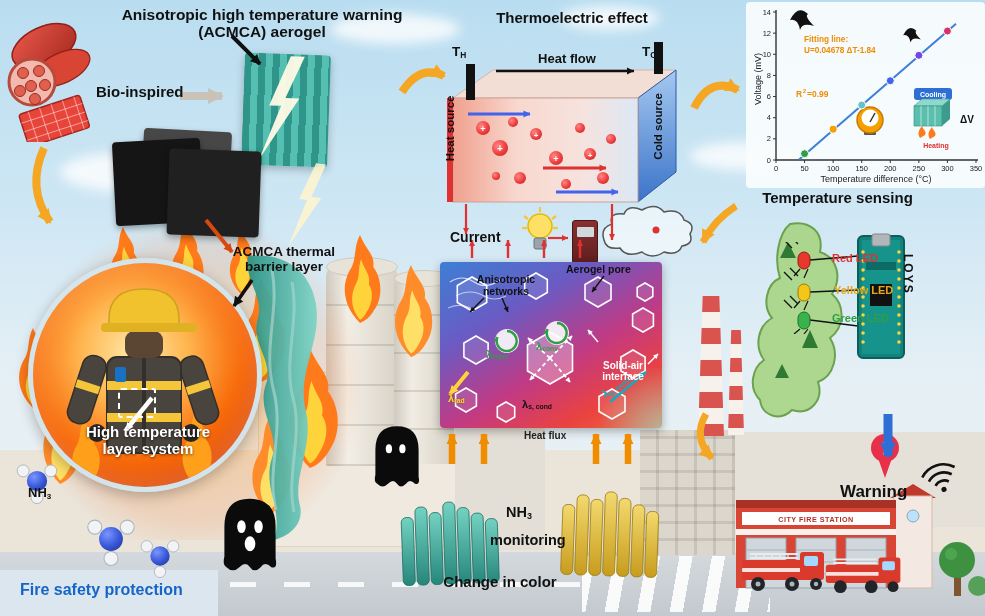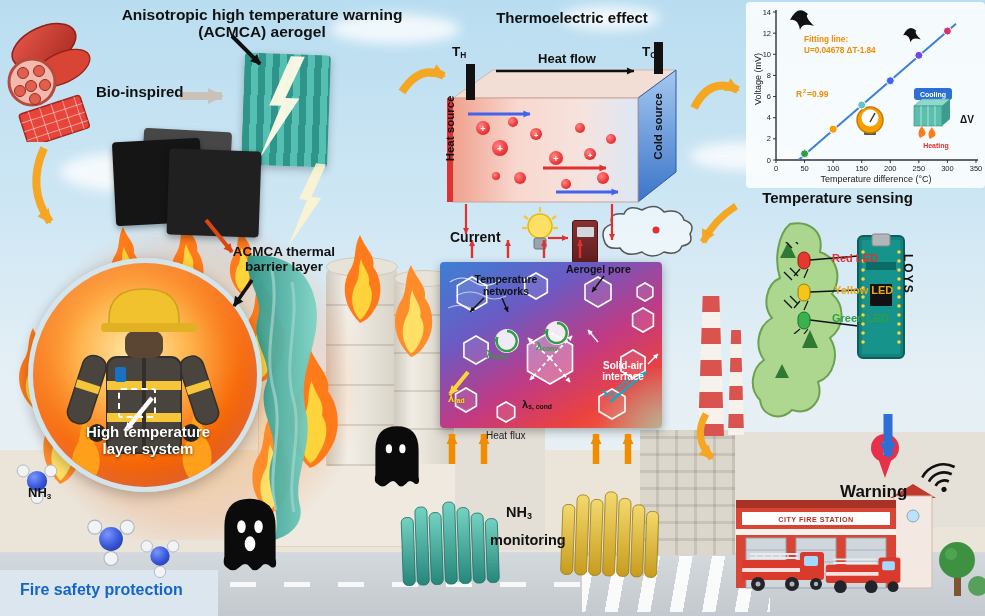--- a/index.html
+++ b/index.html
@@ -638,37 +638,38 @@
     <span>barrier layer</span>
   </div>
   <div class="lbl b ctr wrap" style="left:62px;top:424px;width:172px;font-size:15px;color:#fff;text-shadow:0 1px 3px rgba(0,0,0,.65)">
     <span>High temperature</span><br>
     <span>layer system</span>
   </div>
   <div class="lbl b" style="left:28px;top:486px;font-size:13px"><span>NH</span><sub class="s">3</sub></div>
   <div class="lbl b" style="left:20px;top:581px;font-size:16px;color:#1565c9">Fire safety protection</div>
 
   <div class="lbl b ctr wrap" style="left:460px;top:274px;width:92px;font-size:10.5px">
-    <span>Temperature</span><br>
+    <span>Anisotropic</span><br>
     <span>networks</span>
   </div>
   <div class="lbl b" style="left:566px;top:264px;font-size:10.5px">Aerogel pore</div>
   <div class="lbl b ctr wrap" style="left:584px;top:360px;width:78px;font-size:10px;color:#fff">
     <span>Solid-air</span><br>
     <span>interface</span>
   </div>
   <div class="lbl b" style="left:486px;top:348px;font-size:11px;color:#2f9e44"><span>λ</span><sub class="s">conv</sub></div>
   <div class="lbl b" style="left:536px;top:340px;font-size:11px;color:#2f9e44"><span>λ</span><sub class="s">conv</sub></div>
   <div class="lbl b" style="left:448px;top:392px;font-size:11px;color:#ffd43b;text-shadow:0 0 2px #7a5a00"><span>λ</span><sub class="s">rad</sub></div>
   <div class="lbl b" style="left:522px;top:398px;font-size:11px"><span>λ</span><sub class="s">s, cond</sub></div>
   <div class="lbl b" style="left:600px;top:380px;font-size:11px;color:#15aabf;transform:rotate(-38deg)"><span>λ</span><sub class="s">g, cond</sub></div>
-  <div class="lbl" style="left:486px;top:430px;font-size:10px;font-weight:400;color:#222">Heat flux</div>
+  <div class="lbl" style="left:524px;top:430px;font-size:10px;font-weight:700;color:#222">Heat flux</div>
 
   <div class="lbl b" style="left:506px;top:504px;font-size:14.5px"><span>NH</span><sub class="s">3</sub></div>
   <div class="lbl b" style="left:490px;top:532px;font-size:14.5px">monitoring</div>
+  <div class="lbl b ctr" style="left:420px;top:574px;width:160px;font-size:15px">Change in color</div>
 
   <div class="lbl b ctr" style="left:718px;top:190px;width:239px;font-size:15px">Temperature sensing</div>
 
   <div class="lbl b" style="left:832px;top:252px;font-size:11px;color:#e03131">Red LED</div>
   <div class="lbl b" style="left:834px;top:284px;font-size:11px;color:#e6a817">Yellow LED</div>
   <div class="lbl b" style="left:832px;top:312px;font-size:11px;color:#2f9e44">Green LED</div>
   <div class="lbl b" style="left:914px;top:254px;font-size:12px;letter-spacing:2px;transform:rotate(90deg);transform-origin:0 0">LOYS</div>
   <div class="lbl b" style="left:840px;top:482px;font-size:17px">Warning</div>
 
 </div>

